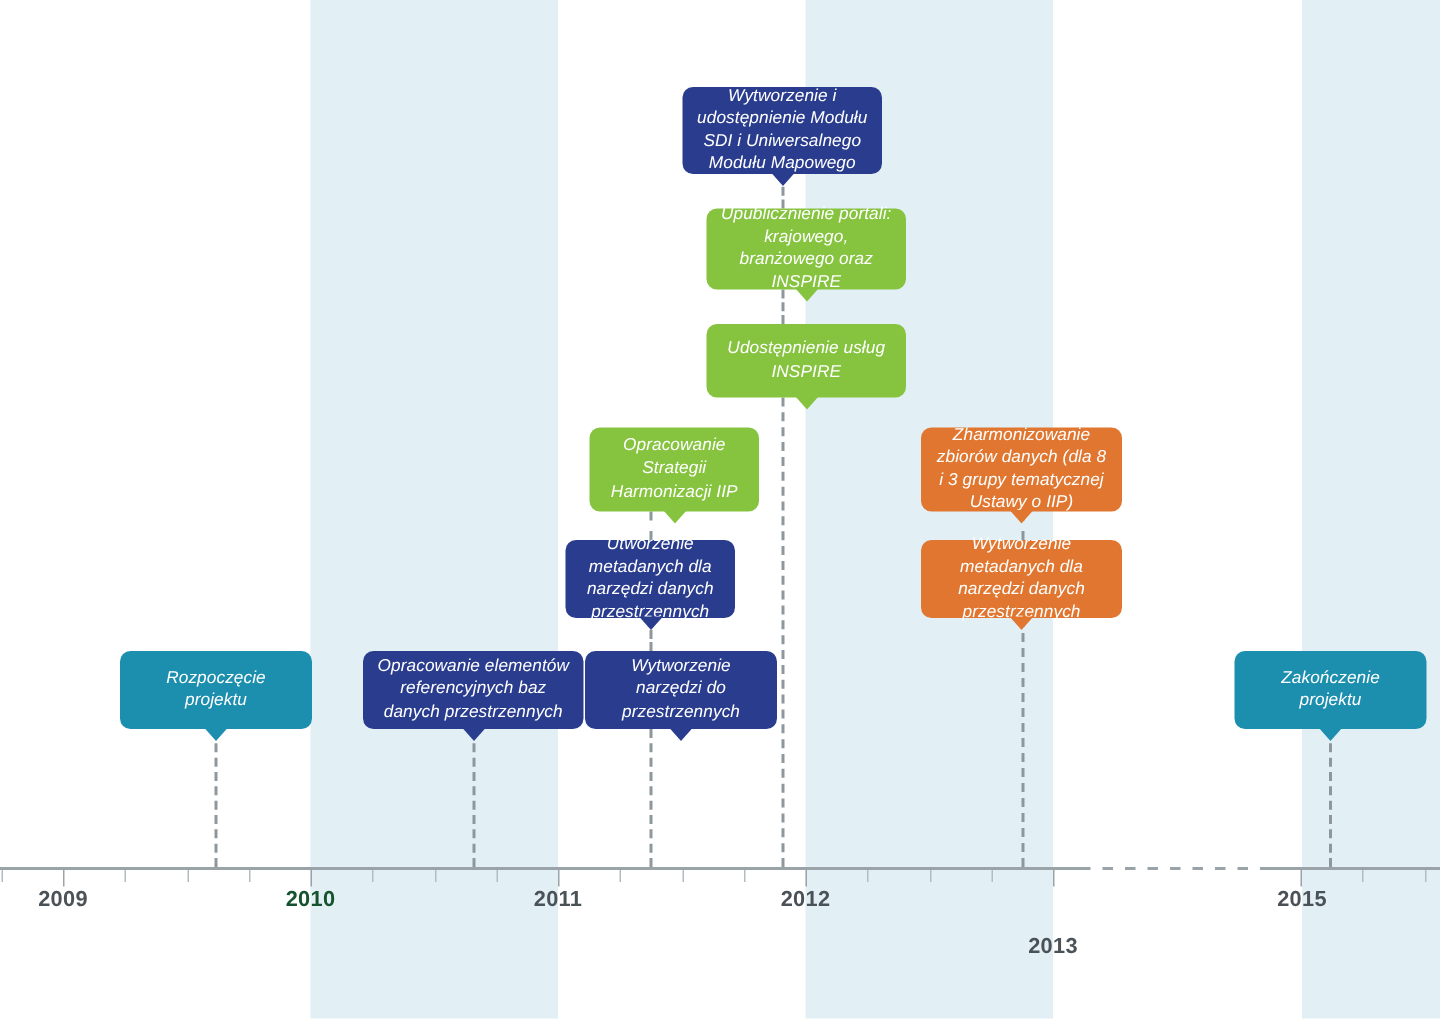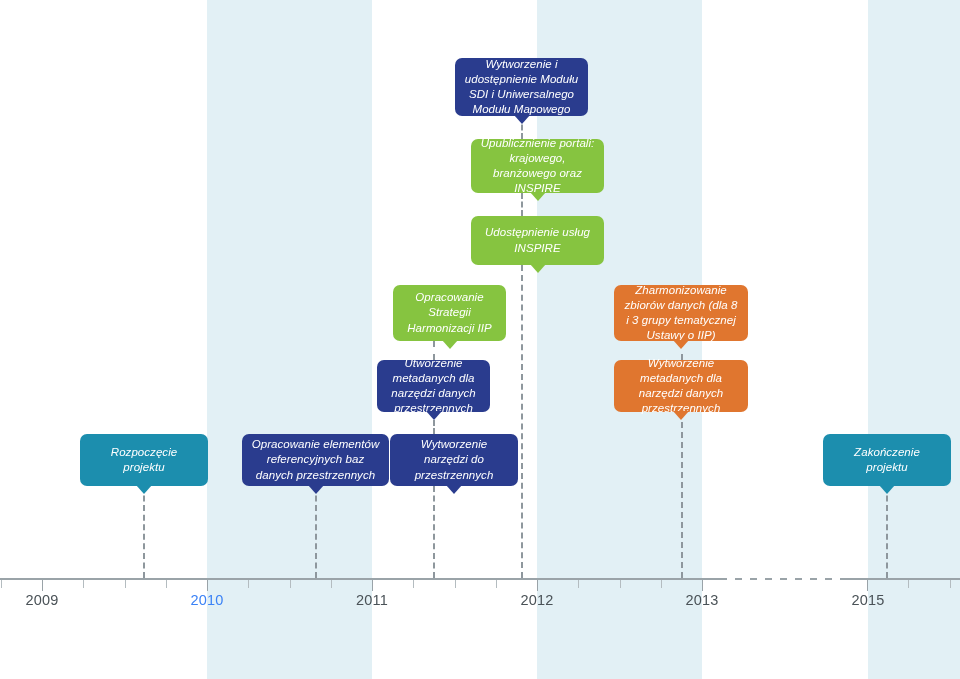--- a/index.html
+++ b/index.html
@@ -12,21 +12,21 @@
 
   
   .band{position:absolute;top:0;height:679px;background:#e2f0f5;}
 
   
   .axis-line{position:absolute;height:2px;background:#9aa3a8;}
   .axis-dot{position:absolute;width:7px;height:2px;background:#9aa3a8;}
   .tick{position:absolute;width:1px;background:#b4bcc0;}
   .tick.major{background:#9aa3a8;}
   .year{
-    position:absolute;color:#4a5257;font-size:14.5px;font-weight:normal;
+    position:absolute;color:#4a5257;font-size:14.5px;font-weight:bold;
     letter-spacing:.2px;white-space:nowrap;
   }
 
   
   .conn{
     position:absolute;width:0;border-left:2px dashed #8e979d;
   }
 
   
   .node{
@@ -137,19 +137,19 @@
       </div>
       <div class="node c-navy" style="left: 390px; top: 434px; width: 128px; height: 52px;">
         <span class="txt">Wytworzenie narzędzi do przestrzennych</span>
       </div>
       <div class="node c-teal" style="left: 823px; top: 434px; width: 128px; height: 52px;">
         <span class="txt">Zakończenie projektu</span>
       </div>
     </div>
   <div id="years">
       <div class="year" style="left: 18px; top: 592px; width: 48px; text-align: center; color: rgb(74, 82, 87);">2009</div>
-      <div class="year" style="left: 183px; top: 592px; width: 48px; text-align: center; color: #3b82f6;">2010</div>
+      <div class="year" style="left: 183px; top: 592px; width: 48px; text-align: center; color: #14532d;">2010</div>
       <div class="year" style="left: 348px; top: 592px; width: 48px; text-align: center; color: rgb(74, 82, 87);">2011</div>
       <div class="year" style="left: 513px; top: 592px; width: 48px; text-align: center; color: rgb(74, 82, 87);">2012</div>
-      <div class="year" style="left: 678px; top: 592px; width: 48px; text-align: center; color: rgb(74, 82, 87);">2013</div>
+      <div class="year" style="left: 678px; top: 623px; width: 48px; text-align: center; color: rgb(74, 82, 87);">2013</div>
       <div class="year" style="left: 844px; top: 592px; width: 48px; text-align: center; color: rgb(74, 82, 87);">2015</div>
     </div>
 </div>
 
 </body></html>

